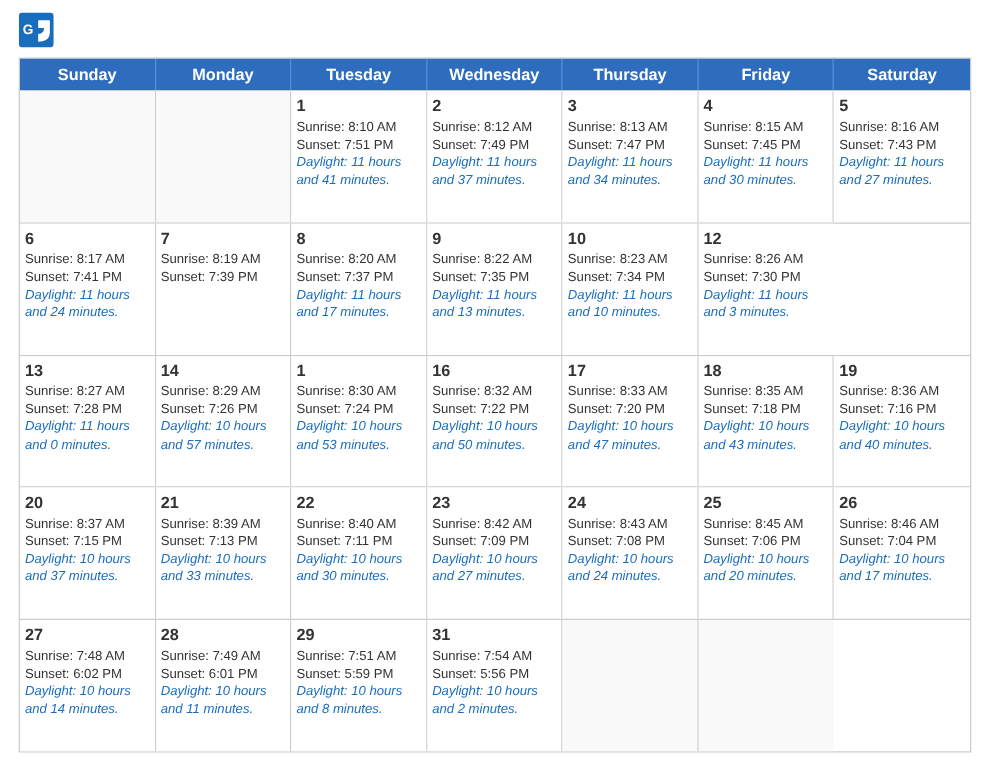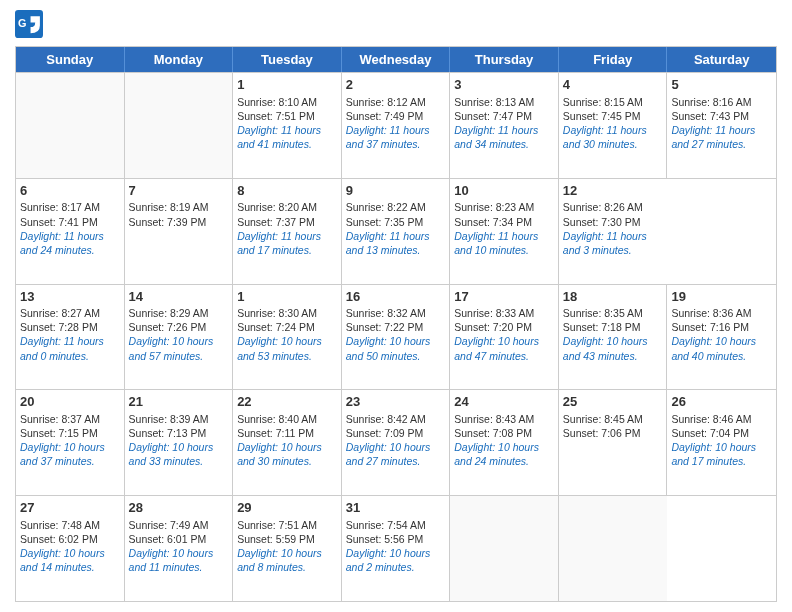--- a/index.html
+++ b/index.html
@@ -162,21 +162,21 @@
           <div class="cal-cell"><span class="day-num">17</span><span class="sunrise">Sunrise: 8:33 AM</span><br><span class="sunset">Sunset: 7:20 PM</span><br><span class="daylight">Daylight: 10 hours and 47 minutes.</span></div>
           <div class="cal-cell"><span class="day-num">18</span><span class="sunrise">Sunrise: 8:35 AM</span><br><span class="sunset">Sunset: 7:18 PM</span><br><span class="daylight">Daylight: 10 hours and 43 minutes.</span></div>
           <div class="cal-cell"><span class="day-num">19</span><span class="sunrise">Sunrise: 8:36 AM</span><br><span class="sunset">Sunset: 7:16 PM</span><br><span class="daylight">Daylight: 10 hours and 40 minutes.</span></div>
         </div>
         <div class="cal-week">
           <div class="cal-cell"><span class="day-num">20</span><span class="sunrise">Sunrise: 8:37 AM</span><br><span class="sunset">Sunset: 7:15 PM</span><br><span class="daylight">Daylight: 10 hours and 37 minutes.</span></div>
           <div class="cal-cell"><span class="day-num">21</span><span class="sunrise">Sunrise: 8:39 AM</span><br><span class="sunset">Sunset: 7:13 PM</span><br><span class="daylight">Daylight: 10 hours and 33 minutes.</span></div>
           <div class="cal-cell"><span class="day-num">22</span><span class="sunrise">Sunrise: 8:40 AM</span><br><span class="sunset">Sunset: 7:11 PM</span><br><span class="daylight">Daylight: 10 hours and 30 minutes.</span></div>
           <div class="cal-cell"><span class="day-num">23</span><span class="sunrise">Sunrise: 8:42 AM</span><br><span class="sunset">Sunset: 7:09 PM</span><br><span class="daylight">Daylight: 10 hours and 27 minutes.</span></div>
           <div class="cal-cell"><span class="day-num">24</span><span class="sunrise">Sunrise: 8:43 AM</span><br><span class="sunset">Sunset: 7:08 PM</span><br><span class="daylight">Daylight: 10 hours and 24 minutes.</span></div>
-          <div class="cal-cell"><span class="day-num">25</span><span class="sunrise">Sunrise: 8:45 AM</span><br><span class="sunset">Sunset: 7:06 PM</span><br></div>
+          <div class="cal-cell"><span class="day-num">25</span><span class="sunrise">Sunrise: 8:45 AM</span><br><span class="sunset">Sunset: 7:06 PM</span><br><span class="daylight">Daylight: 10 hours and 20 minutes.</span></div>
           <div class="cal-cell"><span class="day-num">26</span><span class="sunrise">Sunrise: 8:46 AM</span><br><span class="sunset">Sunset: 7:04 PM</span><br><span class="daylight">Daylight: 10 hours and 17 minutes.</span></div>
         </div>
         <div class="cal-week">
           <div class="cal-cell"><span class="day-num">27</span><span class="sunrise">Sunrise: 7:48 AM</span><br><span class="sunset">Sunset: 6:02 PM</span><br><span class="daylight">Daylight: 10 hours and 14 minutes.</span></div>
           <div class="cal-cell"><span class="day-num">28</span><span class="sunrise">Sunrise: 7:49 AM</span><br><span class="sunset">Sunset: 6:01 PM</span><br><span class="daylight">Daylight: 10 hours and 11 minutes.</span></div>
           <div class="cal-cell"><span class="day-num">29</span><span class="sunrise">Sunrise: 7:51 AM</span><br><span class="sunset">Sunset: 5:59 PM</span><br><span class="daylight">Daylight: 10 hours and 8 minutes.</span></div>
           <div class="cal-cell"><span class="day-num">31</span><span class="sunrise">Sunrise: 7:54 AM</span><br><span class="sunset">Sunset: 5:56 PM</span><br><span class="daylight">Daylight: 10 hours and 2 minutes.</span></div>
           <div class="cal-cell empty"></div>
           <div class="cal-cell empty"></div>
         </div>

